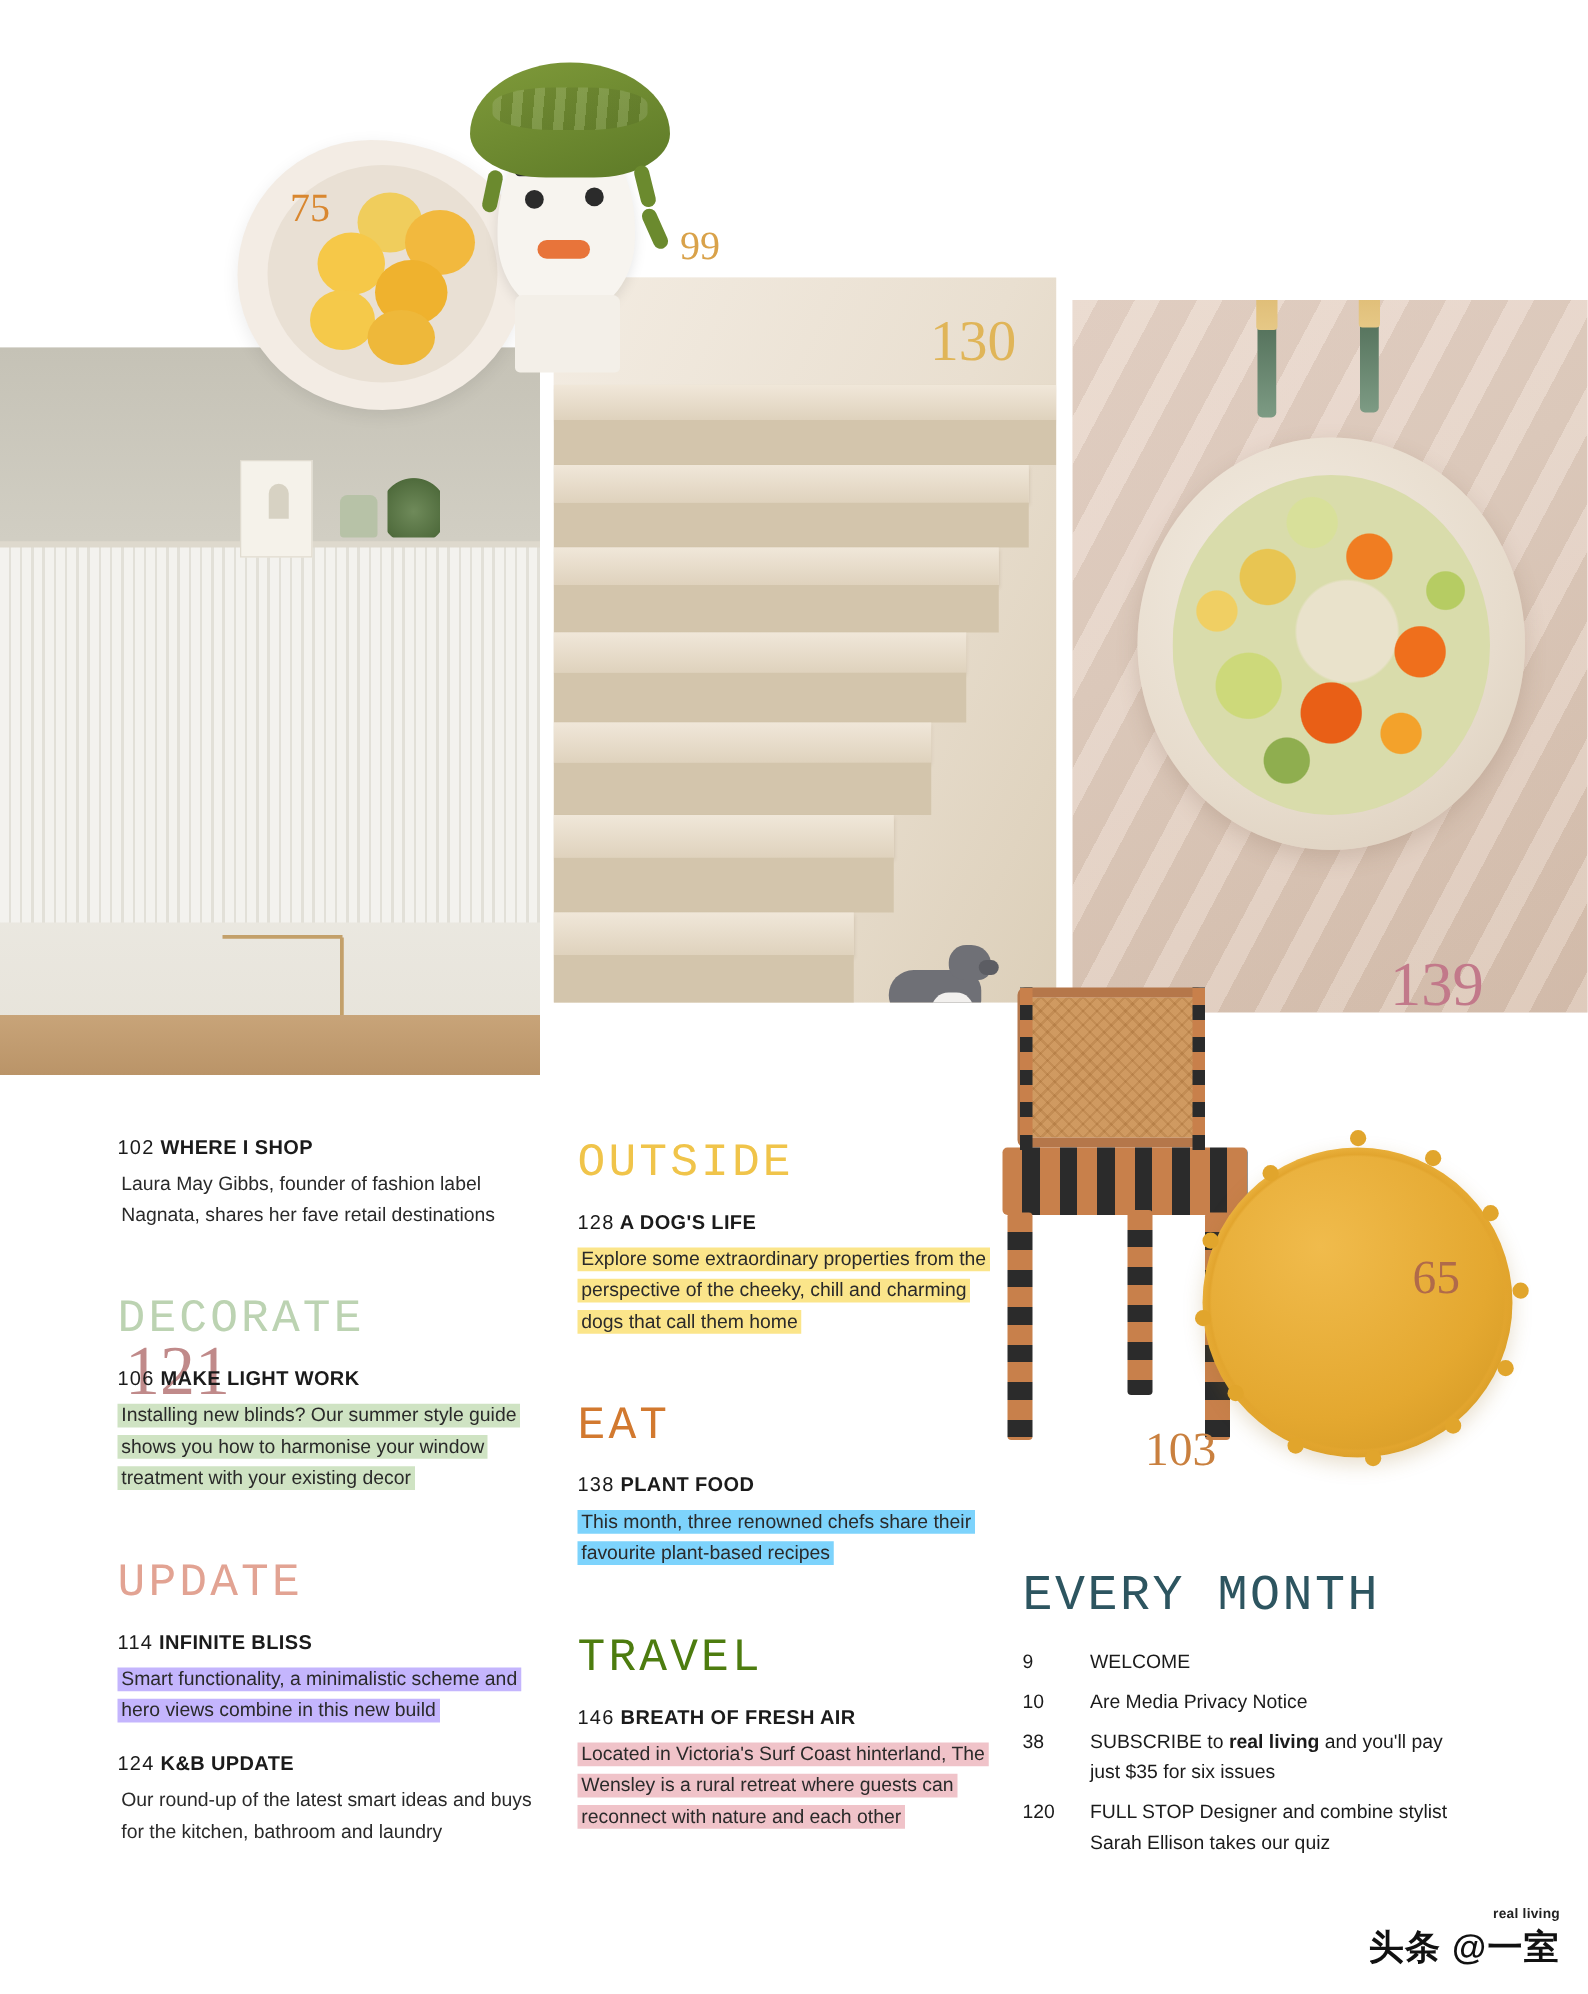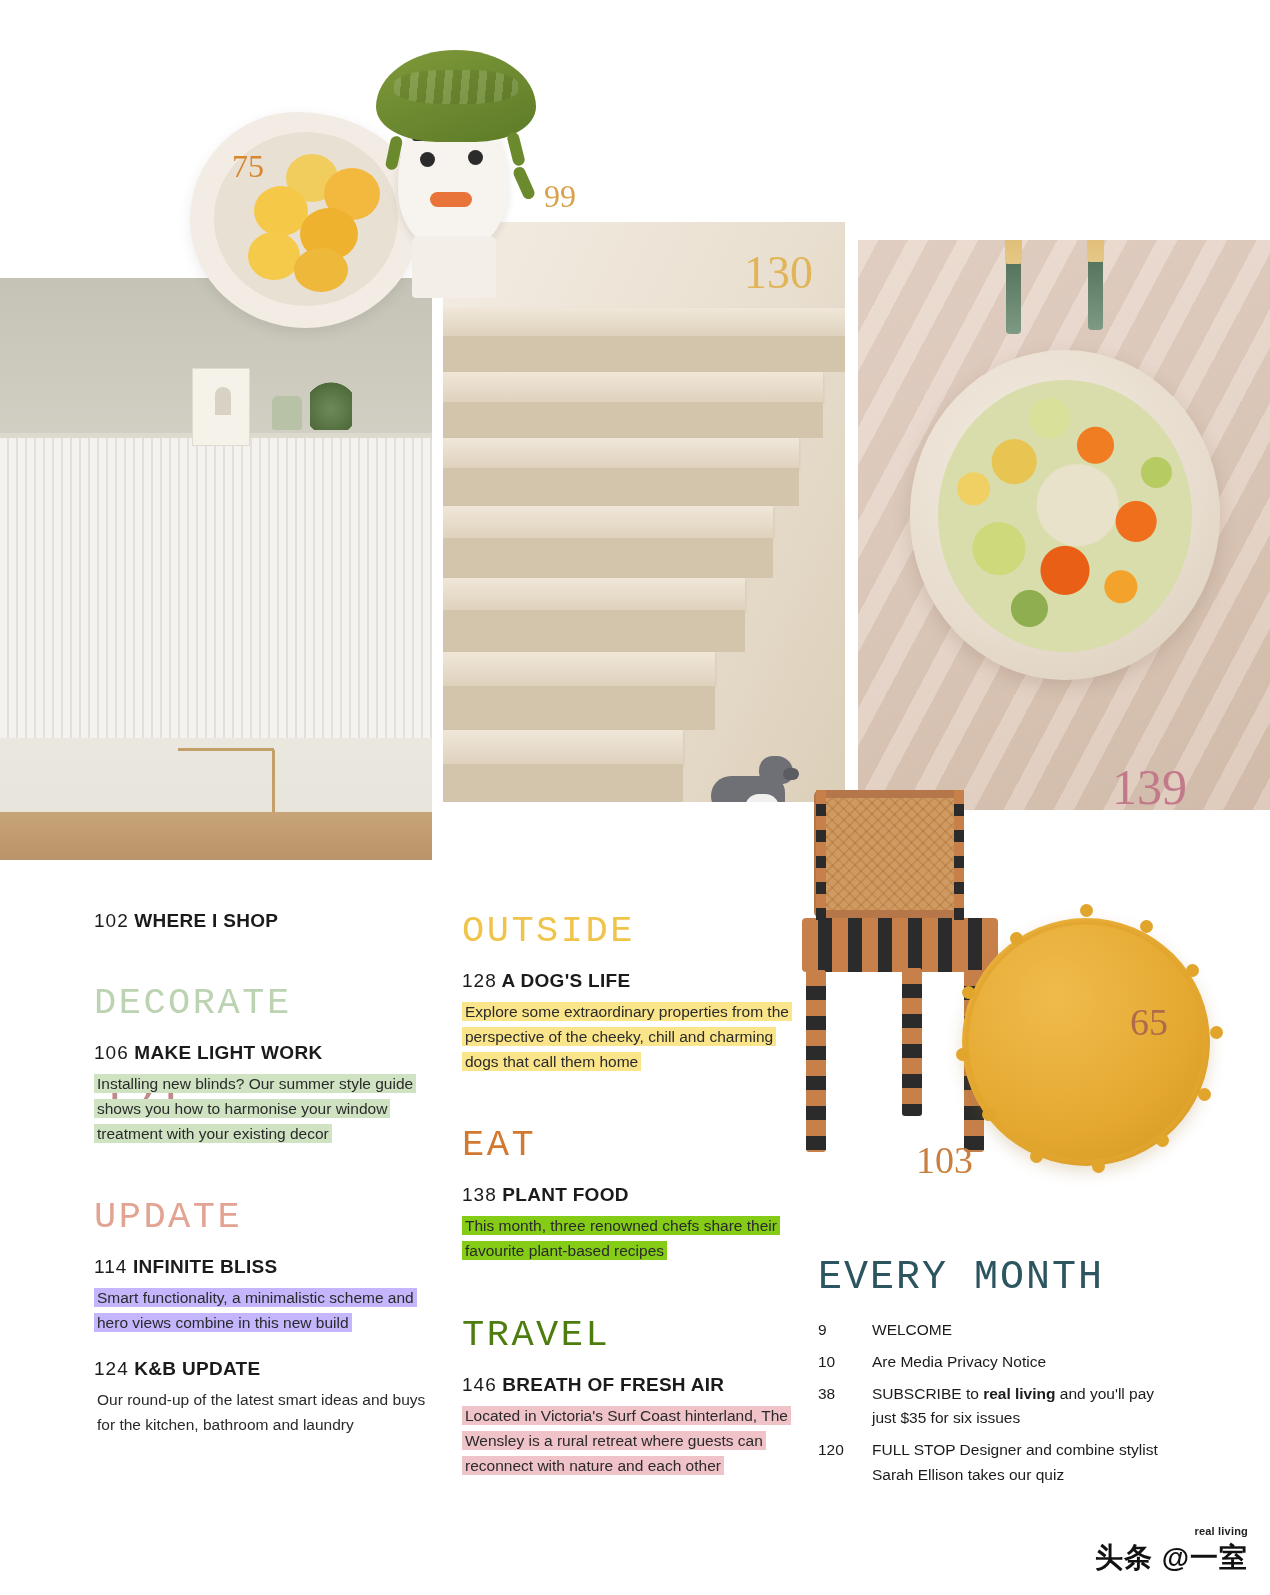--- a/index.html
+++ b/index.html
@@ -263,41 +263,41 @@
   }
   .cat.decorate { color:#bcd3b2; }
   .cat.advice   { color:#e2a393; }
   .cat.outside  { color:#f0c44a; }
   .cat.eat      { color:#d2792f; }
   .cat.travel   { color:#4d7c0f; }
   .cat.every    { color:#2d5560; font-size:40px; letter-spacing:2px; margin-top:0; }
 
   .entry { margin-bottom: 22px; }
   .entry-head {
-    font-size:19px;
+    font-size:16px;
     font-weight:bold;
     color:#1b1b1b;
     letter-spacing:.3px;
     margin-bottom:7px;
   }
   .entry-head .pg { font-weight:normal; letter-spacing:1px; }
   .entry-body {
     font-size:15.5px;
     line-height:1.62;
     color:#2a2a2a;
   }
   .entry-body span.hl {
     padding:1px 3px;
     box-decoration-break: clone;
     -webkit-box-decoration-break: clone;
   }
   .hl-green  { background:#cfe3c3; }
   .hl-pink   { background:#c4b5fd; }
   .hl-yellow { background:#fbe58a; }
-  .hl-orange { background:#84cc16; }
+  .hl-orange { background:#7dd3fc; }
   .hl-rose   { background:#f0c3c9; }
   .hl-none   { background:transparent; }
 
   .month-list { margin-top:16px; }
   .month-row { display:flex; font-size:15.5px; line-height:1.6; margin-bottom:7px; color:#1b1b1b; }
   .month-num { width:54px; flex:0 0 54px; }
   .month-txt { flex:1; }
   .month-txt b { font-weight:bold; }
 
   
@@ -424,20 +424,23 @@
 
 <div class="contents">
 
   <div class="col col-1">
 
     <div class="entry">
       <div class="entry-head">
         <span class="pg">102</span>
         <span>WHERE I SHOP</span>
       </div>
+      <div class="entry-body">
+        <span class="hl hl-none">Laura May Gibbs, founder of fashion label Nagnata, shares her fave retail destinations</span>
+      </div>
     </div>
 
     <div class="cat decorate">DECORATE</div>
 
     <div class="entry">
       <div class="entry-head">
         <span class="pg">106</span>
         <span>MAKE LIGHT WORK</span>
       </div>
       <div class="entry-body">

